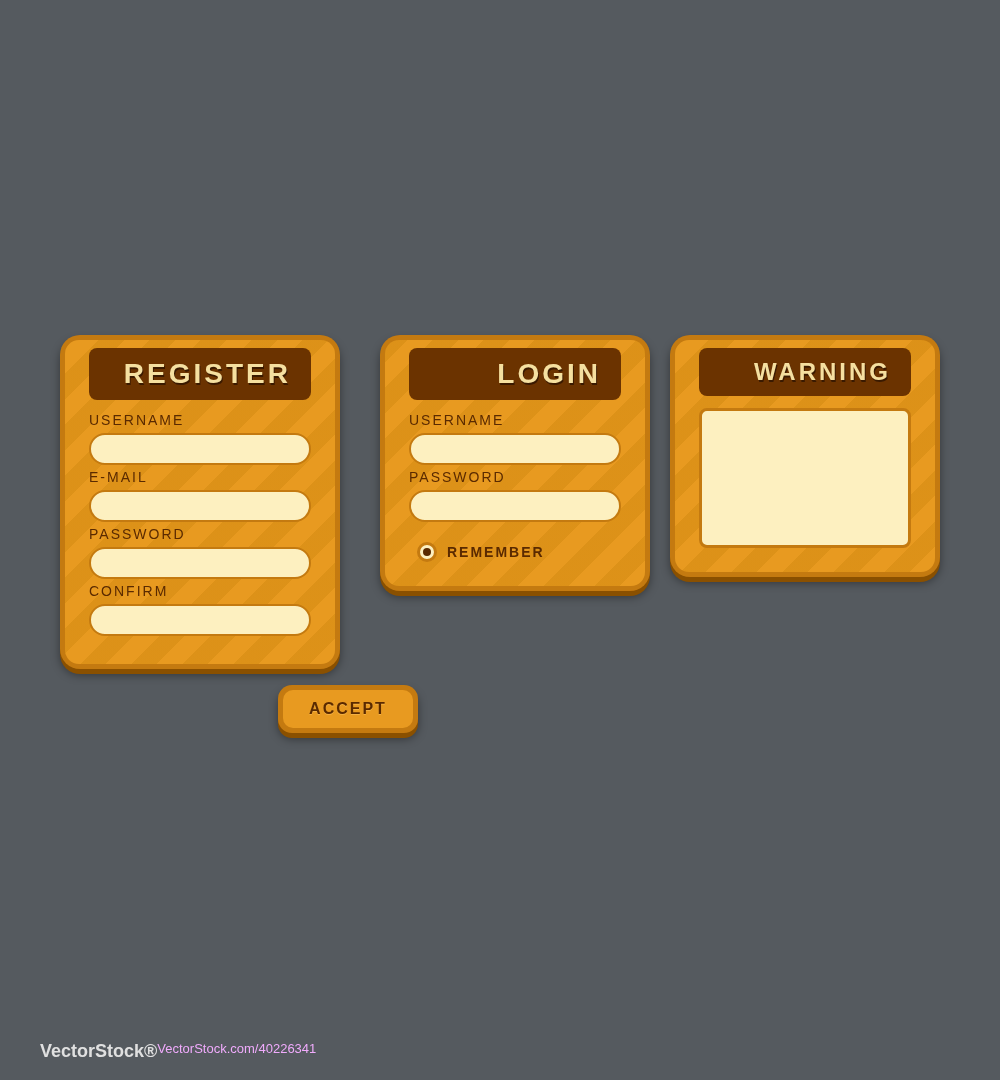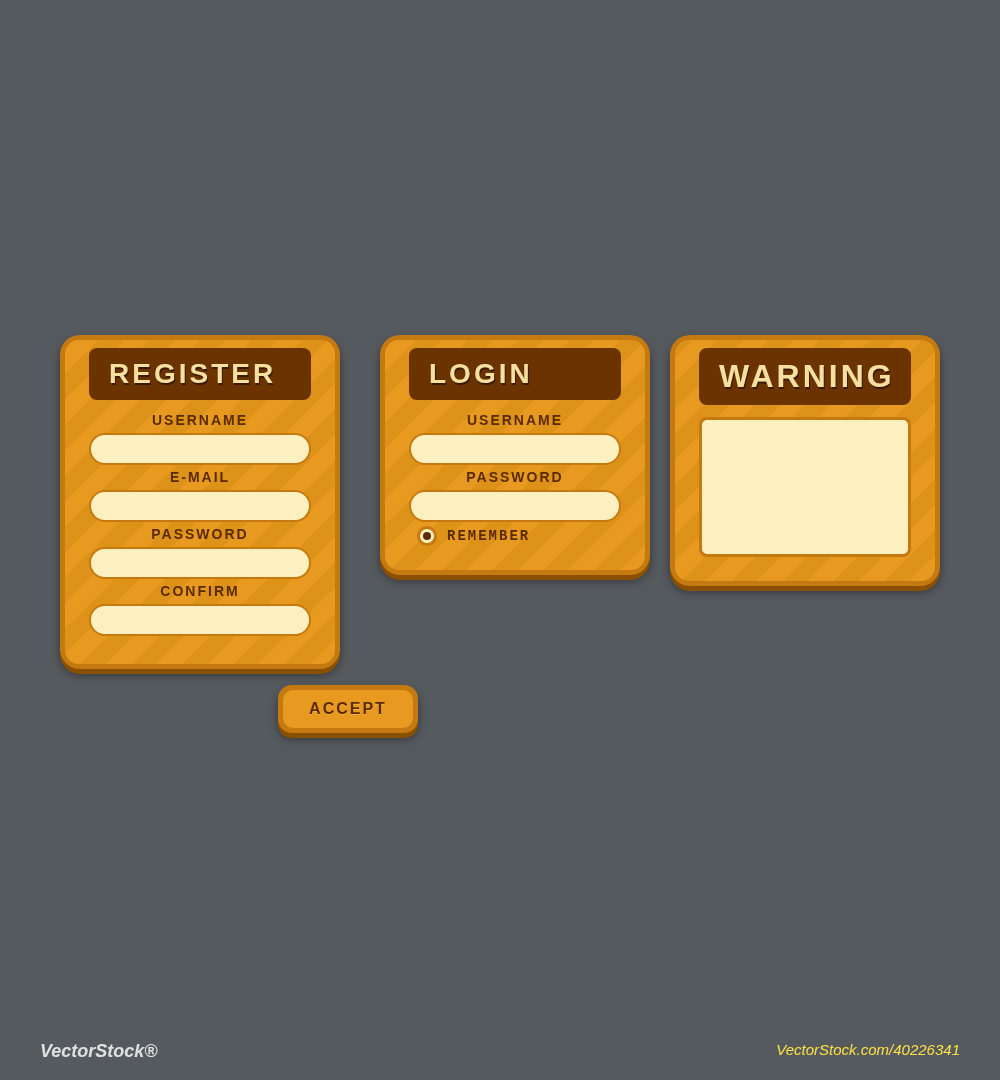--- a/index.html
+++ b/index.html
@@ -47,63 +47,61 @@
 
     .panel-content {
       background: transparent;
       padding: 0 16px 16px 16px;
     }
 
     
     .title-bar {
       background-color: #6b3300;
       border-radius: 8px;
-      text-align: left;
+      text-align: right;
       padding: 10px 20px;
       margin-bottom: 12px;
     }
 
     .title-bar h1 {
       color: #f5e0a0;
       font-size: 28px;
       font-weight: 900;
       letter-spacing: 3px;
       text-transform: uppercase;
       text-shadow: 1px 2px 0 #3a1a00;
     }
 
     
     .field-label {
       color: #5a2a00;
       font-size: 14px;
-      font-weight: 700;
+      font-weight: 400;
       letter-spacing: 2px;
       text-transform: uppercase;
       margin-bottom: 5px;
       margin-top: 4px;
-      text-align: center;
     }
 
     .field-input {
       width: 100%;
       height: 32px;
       background: #fdf0c0;
       border: 2px solid #c47a10;
       border-radius: 20px;
       margin-bottom: 4px;
     }
 
     
     .checkbox-row {
       display: flex;
       align-items: center;
       gap: 10px;
-      margin-top: 4px;
+      margin-top: 20px;
       padding-left: 8px;
-      font-family: Liberation Mono, monospace;
     }
 
     .radio-circle {
       width: 20px;
       height: 20px;
       border-radius: 50%;
       background: #fdf0c0;
       border: 3px solid #c47a10;
       display: flex;
       align-items: center;
@@ -201,35 +199,34 @@
       );
     }
 
     
     .watermark {
       position: absolute;
       bottom: 18px;
       left: 0;
       right: 0;
       display: flex;
-      justify-content: space-between;
+      justify-content: flex-start;
       padding: 0 40px;
-      font-style: italic;
     }
 
     .watermark-left {
       color: #e0e0e0;
       font-size: 18px;
       font-weight: 700;
       font-family: Arial, sans-serif;
     }
 
     .watermark-right {
-      color: #fde047;
-      font-size: 15px;
+      color: #f0abfc;
+      font-size: 13px;
       font-family: Arial, sans-serif;
     }
 
     .bottom-area {
       display: flex;
       width: 100%;
       justify-content: center;
       gap: 40px;
       margin-top: 16px;
       align-items: flex-start;
@@ -297,21 +294,21 @@
             </div>
           </div>
         </div>
       </div>
 
       <div class="warning-panel">
         <div class="btn-outer" style="display:block; width:100%; box-sizing:border-box; border-radius:20px;">
           <div class="striped-bg" style="border-radius:14px; padding:8px;">
             <div class="panel-content">
               <div class="title-bar">
-                <h1 style="font-size:32px;">WARNING</h1>
+                <h1 style="font-size:24px;">WARNING</h1>
               </div>
               <div class="warning-content-area"></div>
             </div>
           </div>
         </div>
       </div>
 
     </div>
   </div>
 

